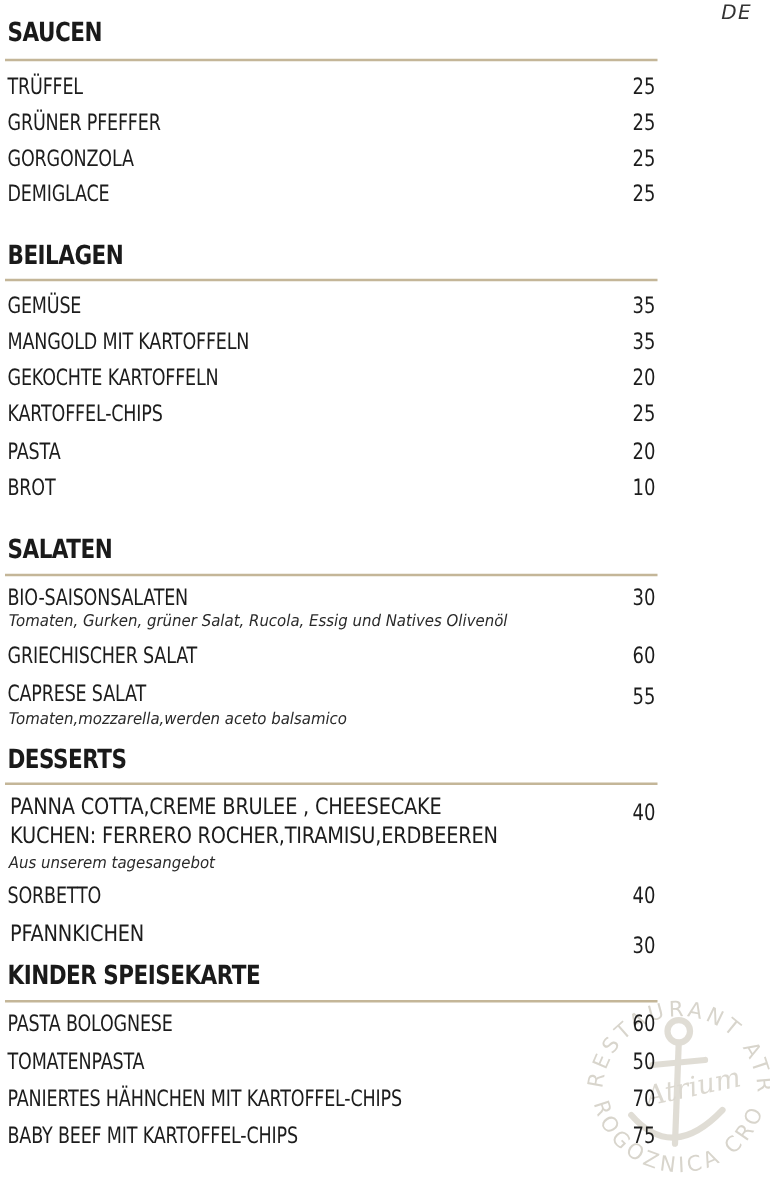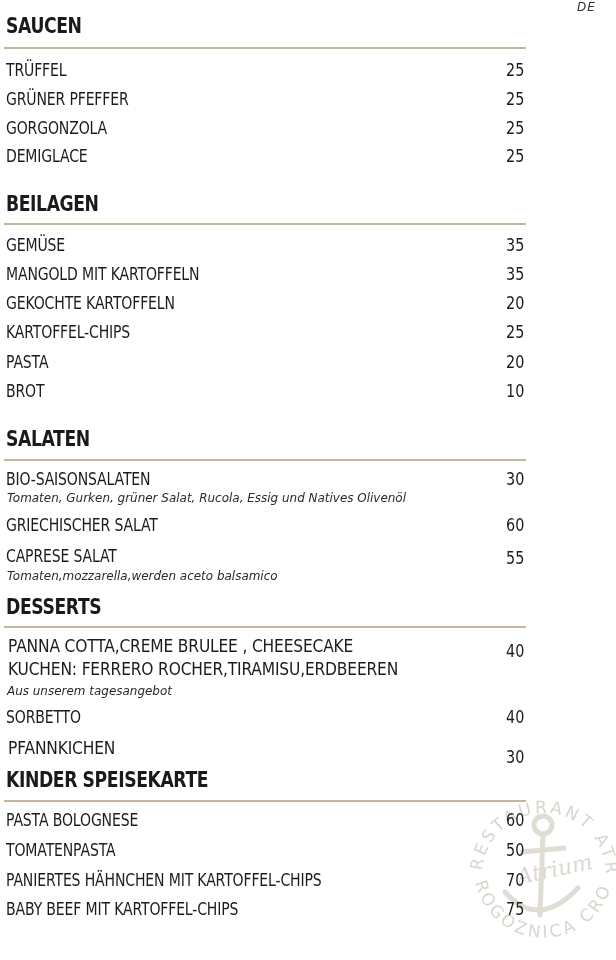--- a/index.html
+++ b/index.html
@@ -1,21 +1,21 @@
 <!DOCTYPE html>
 <html><head>
 <meta charset="utf-8">
 <style>
   * { margin: 0; padding: 0; box-sizing: border-box; }
   html, body { width: 616px; height: 960px; background: #ffffff; overflow: hidden; }
   body { position: relative; font-family: "Liberation Sans", "DejaVu Sans", sans-serif; color: #1c1c1c; }
 
   .lang {
     position: absolute; top: 0; left: 577px;
-    font-family: "DejaVu Sans", sans-serif; font-style: italic; font-size: 12px; color: #333; letter-spacing: 1px;
+    font-family: "DejaVu Sans", sans-serif; font-style: italic; font-size: 16px; color: #333; letter-spacing: 1px;
   }
 
   .section-title {
     position: absolute; left: 6px;
     font-family: "DejaVu Sans", sans-serif; font-weight: bold;
     font-size: 21px; letter-spacing: -0.5px; color: #1a1a1a;
     transform: scaleX(0.82); transform-origin: left center;
     white-space: nowrap;
   }
   .divider {

